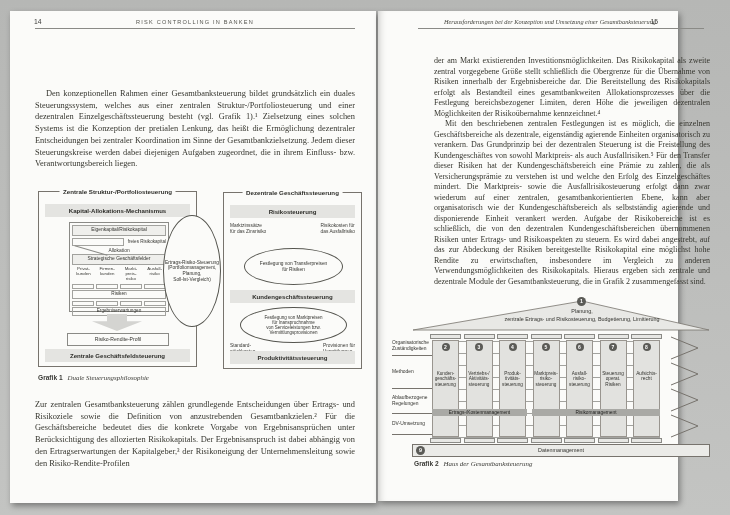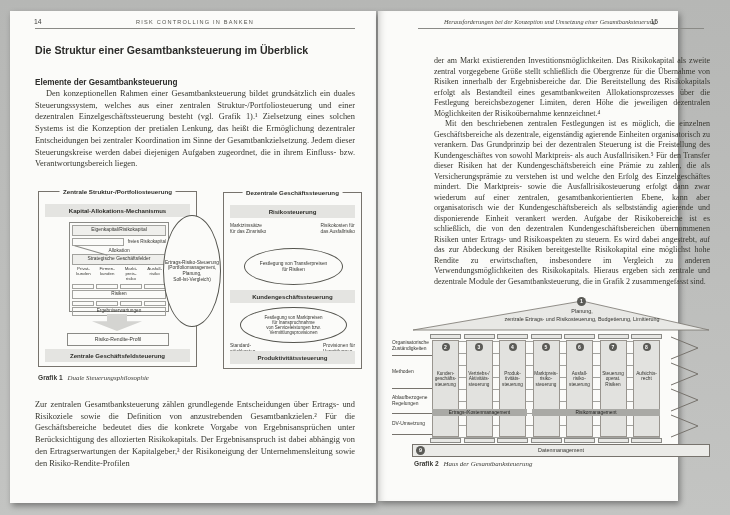--- a/index.html
+++ b/index.html
@@ -77,22 +77,20 @@
   .chev{position:absolute;left:277px;}
 </style>
 </head>
 <body>
 
 <div class="page" id="pageL">
   <div class="abs folio" style="left:24px;top:7px;">14</div>
   <div class="abs runheadL" style="left:25px;top:8px;width:320px;">RISK CONTROLLING IN BANKEN</div>
   <div class="abs rule" style="left:25px;top:17px;width:320px;"></div>
 
-  <h1 class="abs title" style="left:25px;top:33px;width:320px;">Die Struktur einer Gesamtbanksteuerung im Überblick</h1>
-  <h2 class="abs subhead" style="left:25px;top:67px;width:320px;">Elemente der Gesamtbanksteuerung</h2>
   <p class="abs body ind" style="left:25px;top:77px;width:320px;">Den konzeptionellen Rahmen einer Gesamtbanksteuerung bildet grundsätzlich ein duales Steuerungssystem, welches aus einer zentralen Struktur-/Portfoliosteuerung und einer dezentralen Einzelgeschäftssteuerung besteht (vgl. Grafik 1).¹ Zielsetzung eines solchen Systems ist die Konzeption der pretialen Lenkung, das heißt die Ermöglichung dezentraler Entscheidungen bei zentraler Koordination im Sinne der Gesamtbankzielsetzung. Jedem dieser Steuerungskreise werden dabei diejenigen Aufgaben zugeordnet, die in ihrem Einfluss- bzw. Verantwortungsbereich liegen.</p>
 
   <div class="abs" style="left:0;top:176px;width:366px;height:186px;">
 
     <div class="g1box" style="left:28px;top:4px;width:157px;height:174px;">
       <div class="chip">Zentrale Struktur-/Portfoliosteuerung</div>
       <div class="gbar" style="top:12px;">Kapital-Allokations-Mechanismus</div>
       <div class="inner">
         <div class="ibar">Eigenkapital/Risikokapital</div>
         <div class="freerow">

